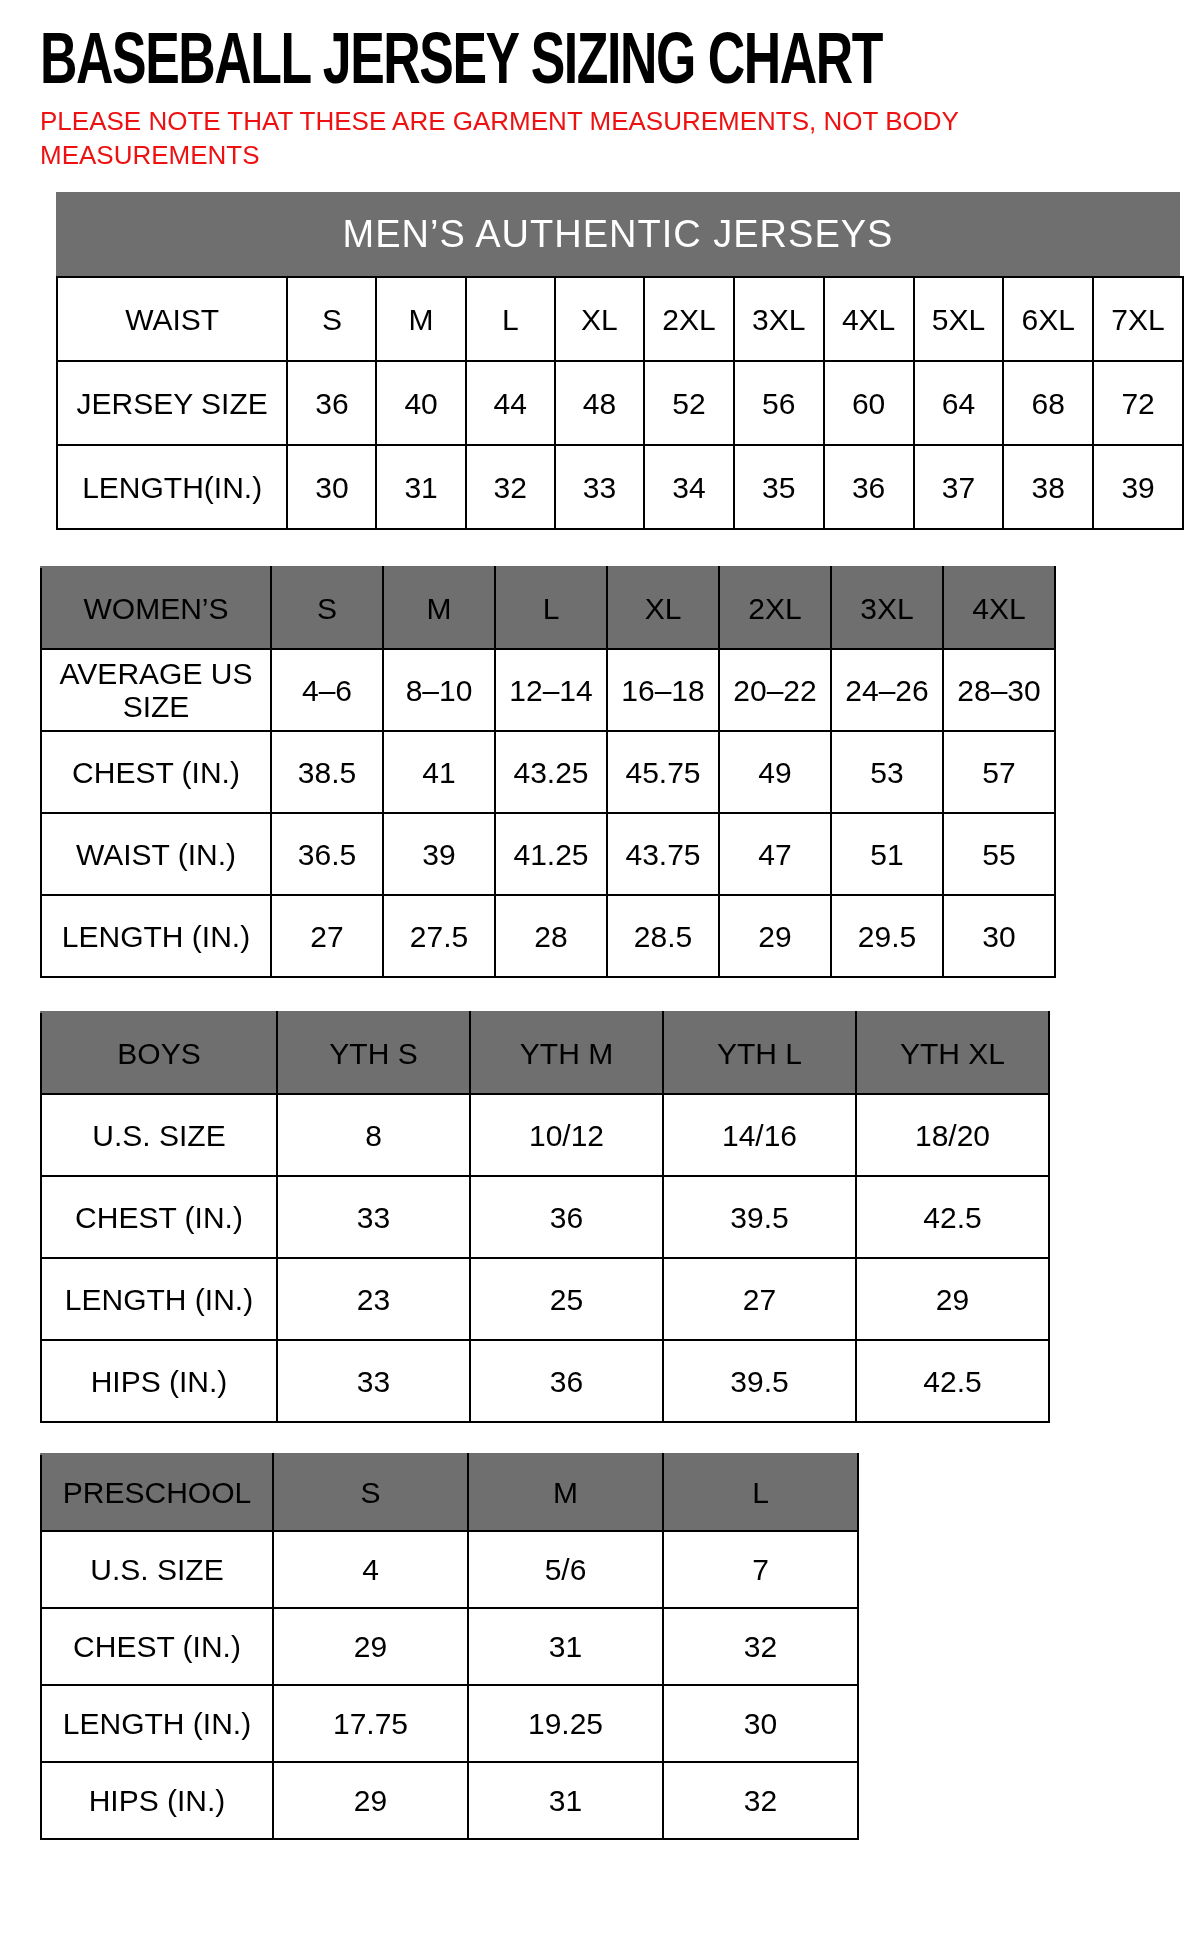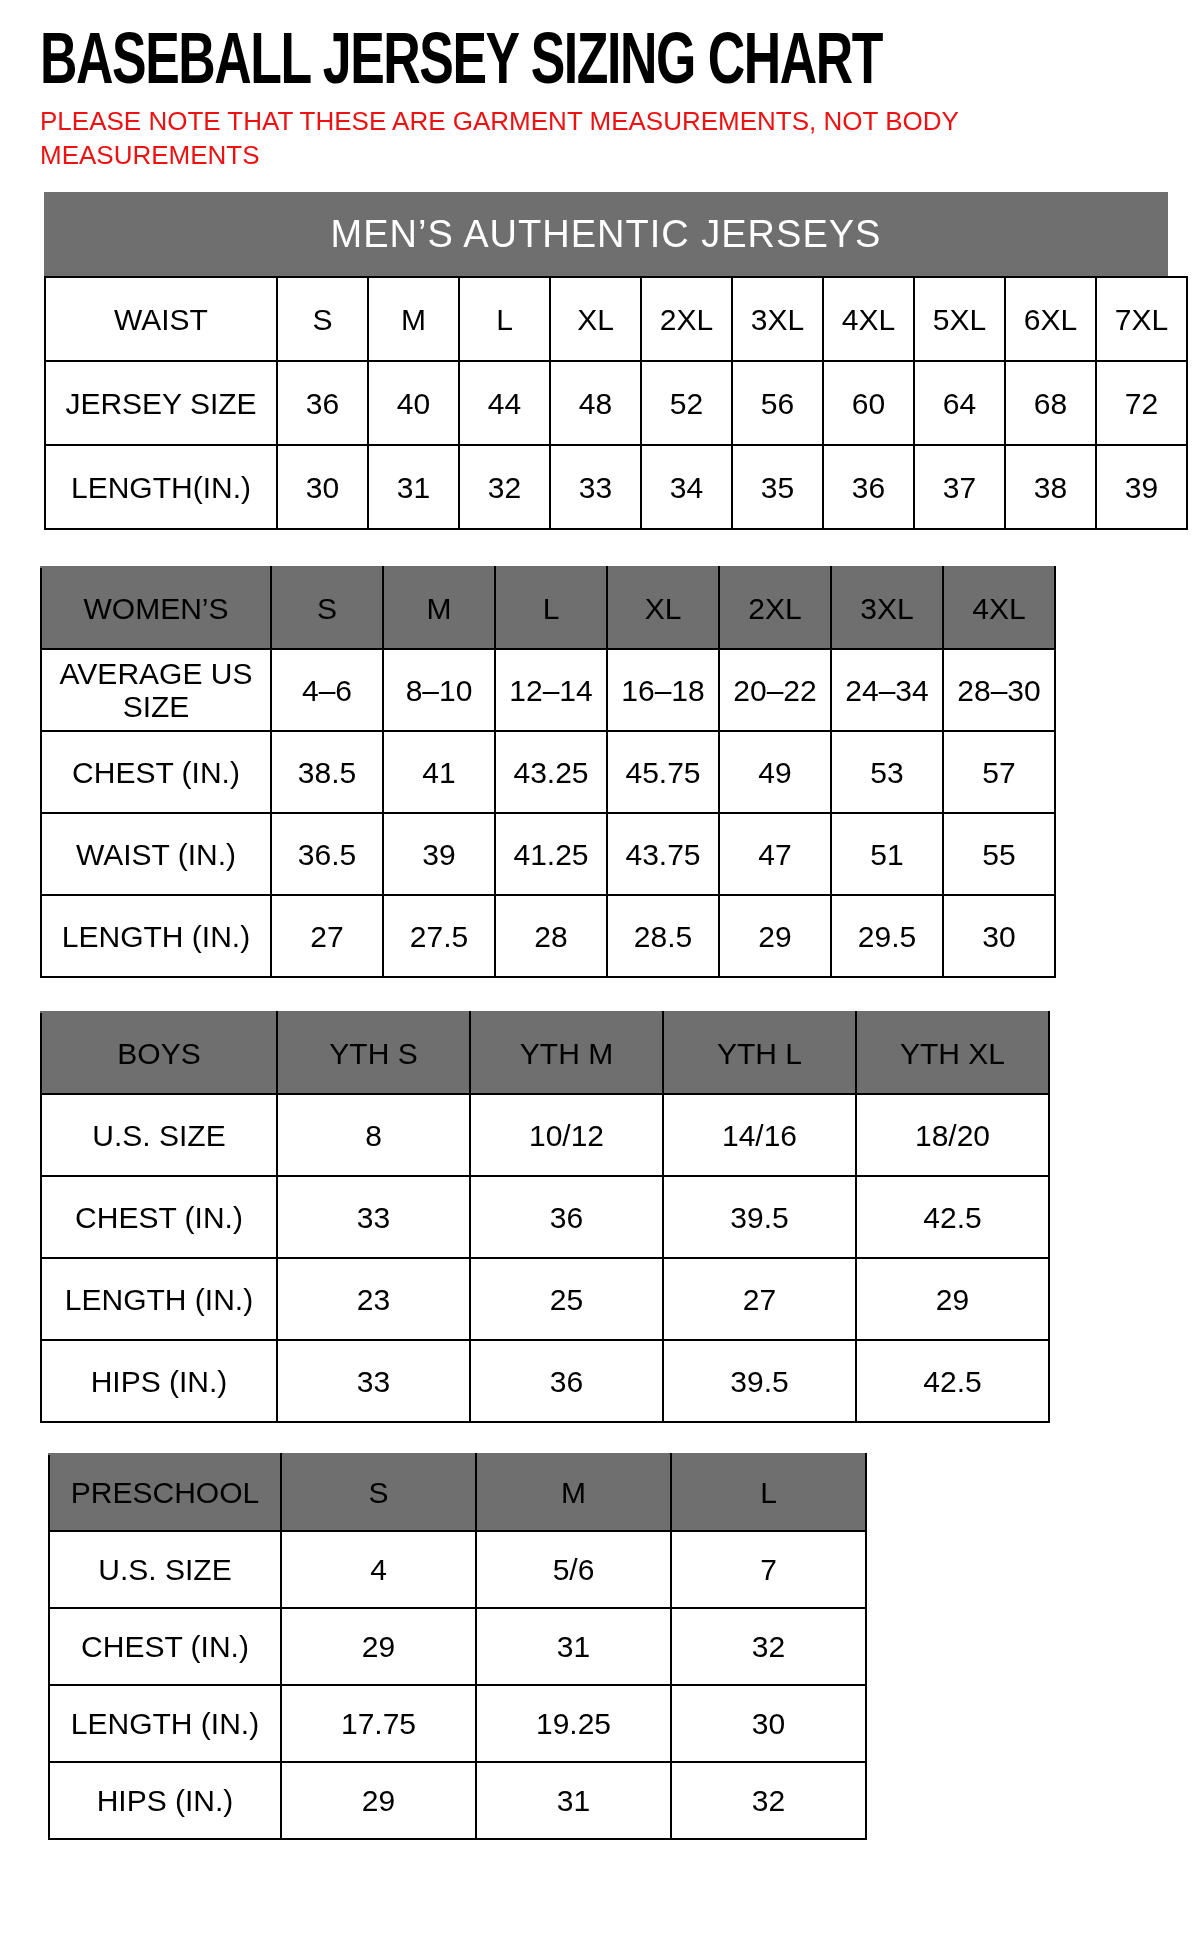--- a/index.html
+++ b/index.html
@@ -25,21 +25,21 @@
     transform-origin: left center;
     white-space: nowrap;
     margin: 0 0 16px 0;
   }
   .note {
     color: var(--accent-red, #ee1111);
     font-size: 26px;
     line-height: 34px;
     margin: 0 0 20px 0;
   }
-  .tbl-wrap { margin: 4px; }
+  .tbl-wrap { margin: 16px; }
   .banner {
     width: 1124px;
     height: 84px;
     background: var(--header-gray, #706f6f);
     color: #fff;
     font-size: 38px;
     letter-spacing: 1px;
     display: flex;
     align-items: center;
     justify-content: center;
@@ -68,21 +68,21 @@
   .mens td.label { width: 230px; }
   
   .womens { margin-top: 36px; }
   .womens td { height: 80px; width: 110px; }
   .womens td.label { width: 228px; }
   
   .boys { margin-top: 33px; }
   .boys td { height: 80px; width: 191px; }
   .boys td.label { width: 234px; }
   
-  .preschool { margin-top: 30px; margin-left: 8px; }
+  .preschool { margin-top: 30px; }
   .preschool td { height: 75px; width: 193px; }
   .preschool td.label { width: 230px; }
 </style>
 </head>
 <body>
 
 <div class="content">
 
   <h1 class="page-title">BASEBALL JERSEY SIZING CHART</h1>
 
@@ -150,21 +150,21 @@
           <td>3XL</td>
           <td>4XL</td>
         </tr>
         <tr class="data">
           <td class="label">AVERAGE US SIZE</td>
           <td>4–6</td>
           <td>8–10</td>
           <td>12–14</td>
           <td>16–18</td>
           <td>20–22</td>
-          <td>24–34</td>
+          <td>24–26</td>
           <td>28–30</td>
         </tr>
         <tr class="data">
           <td class="label">CHEST (IN.)</td>
           <td>38.5</td>
           <td>41</td>
           <td>43.25</td>
           <td>45.75</td>
           <td>49</td>
           <td>53</td>

